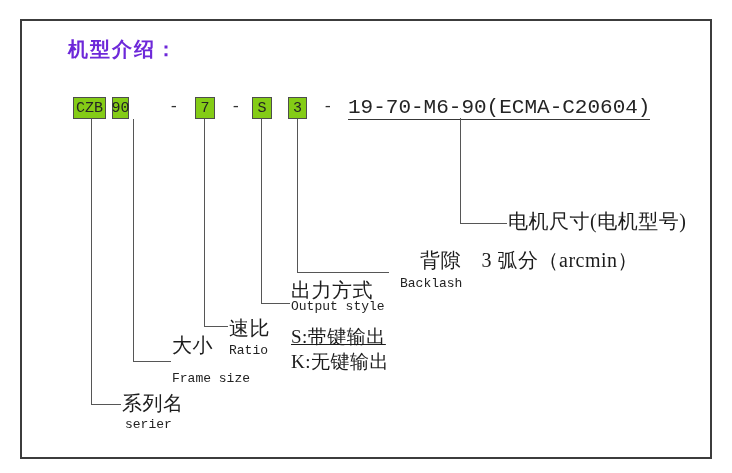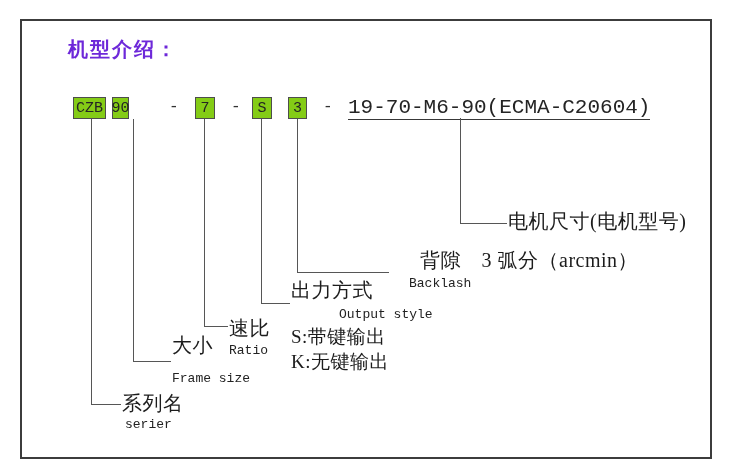--- a/index.html
+++ b/index.html
@@ -71,25 +71,25 @@
   <div class="conn" style="left:91px;top:119px;width:29px;height:285px;"></div>
   <div class="conn" style="left:133px;top:119px;width:37px;height:242px;"></div>
   <div class="conn" style="left:204px;top:119px;width:23px;height:207px;"></div>
   <div class="conn" style="left:261px;top:119px;width:28px;height:184px;"></div>
   <div class="conn" style="left:297px;top:119px;width:91px;height:153px;"></div>
   <div class="conn" style="left:460px;top:118px;width:46px;height:105px;"></div>
 
   <div class="zh" style="left:508px;top:211px;">电机尺寸(电机型号)</div>
 
   <div class="zh" style="left:392px;top:250px;margin-left:28px;">背隙　3 弧分（arcmin）</div>
-  <div class="en" style="left:409px;top:277px;">Backlash</div>
+  <div class="en" style="left:400px;top:277px;">Backlash</div>
 
   <div class="zh" style="left:291px;top:280px;">出力方式</div>
-  <div class="en" style="left:291px;top:308px;margin-left:48px;">Output style</div>
-  <div class="zh small" style="left:291px;top:326px;">S:带键输出</div>
+  <div class="en" style="left:291px;top:300px;">Output style</div>
+  <div class="zh small" style="left:291px;top:326px;text-decoration:underline;">S:带键输出</div>
   <div class="zh small" style="left:291px;top:351px;">K:无键输出</div>
 
   <div class="zh" style="left:229px;top:318px;">速比</div>
   <div class="en" style="left:229px;top:344px;">Ratio</div>
 
   <div class="zh" style="left:172px;top:335px;">大小</div>
   <div class="en" style="left:172px;top:372px;">Frame size</div>
 
   <div class="zh" style="left:122px;top:393px;">系列名</div>
   <div class="en" style="left:125px;top:418px;">serier</div>

